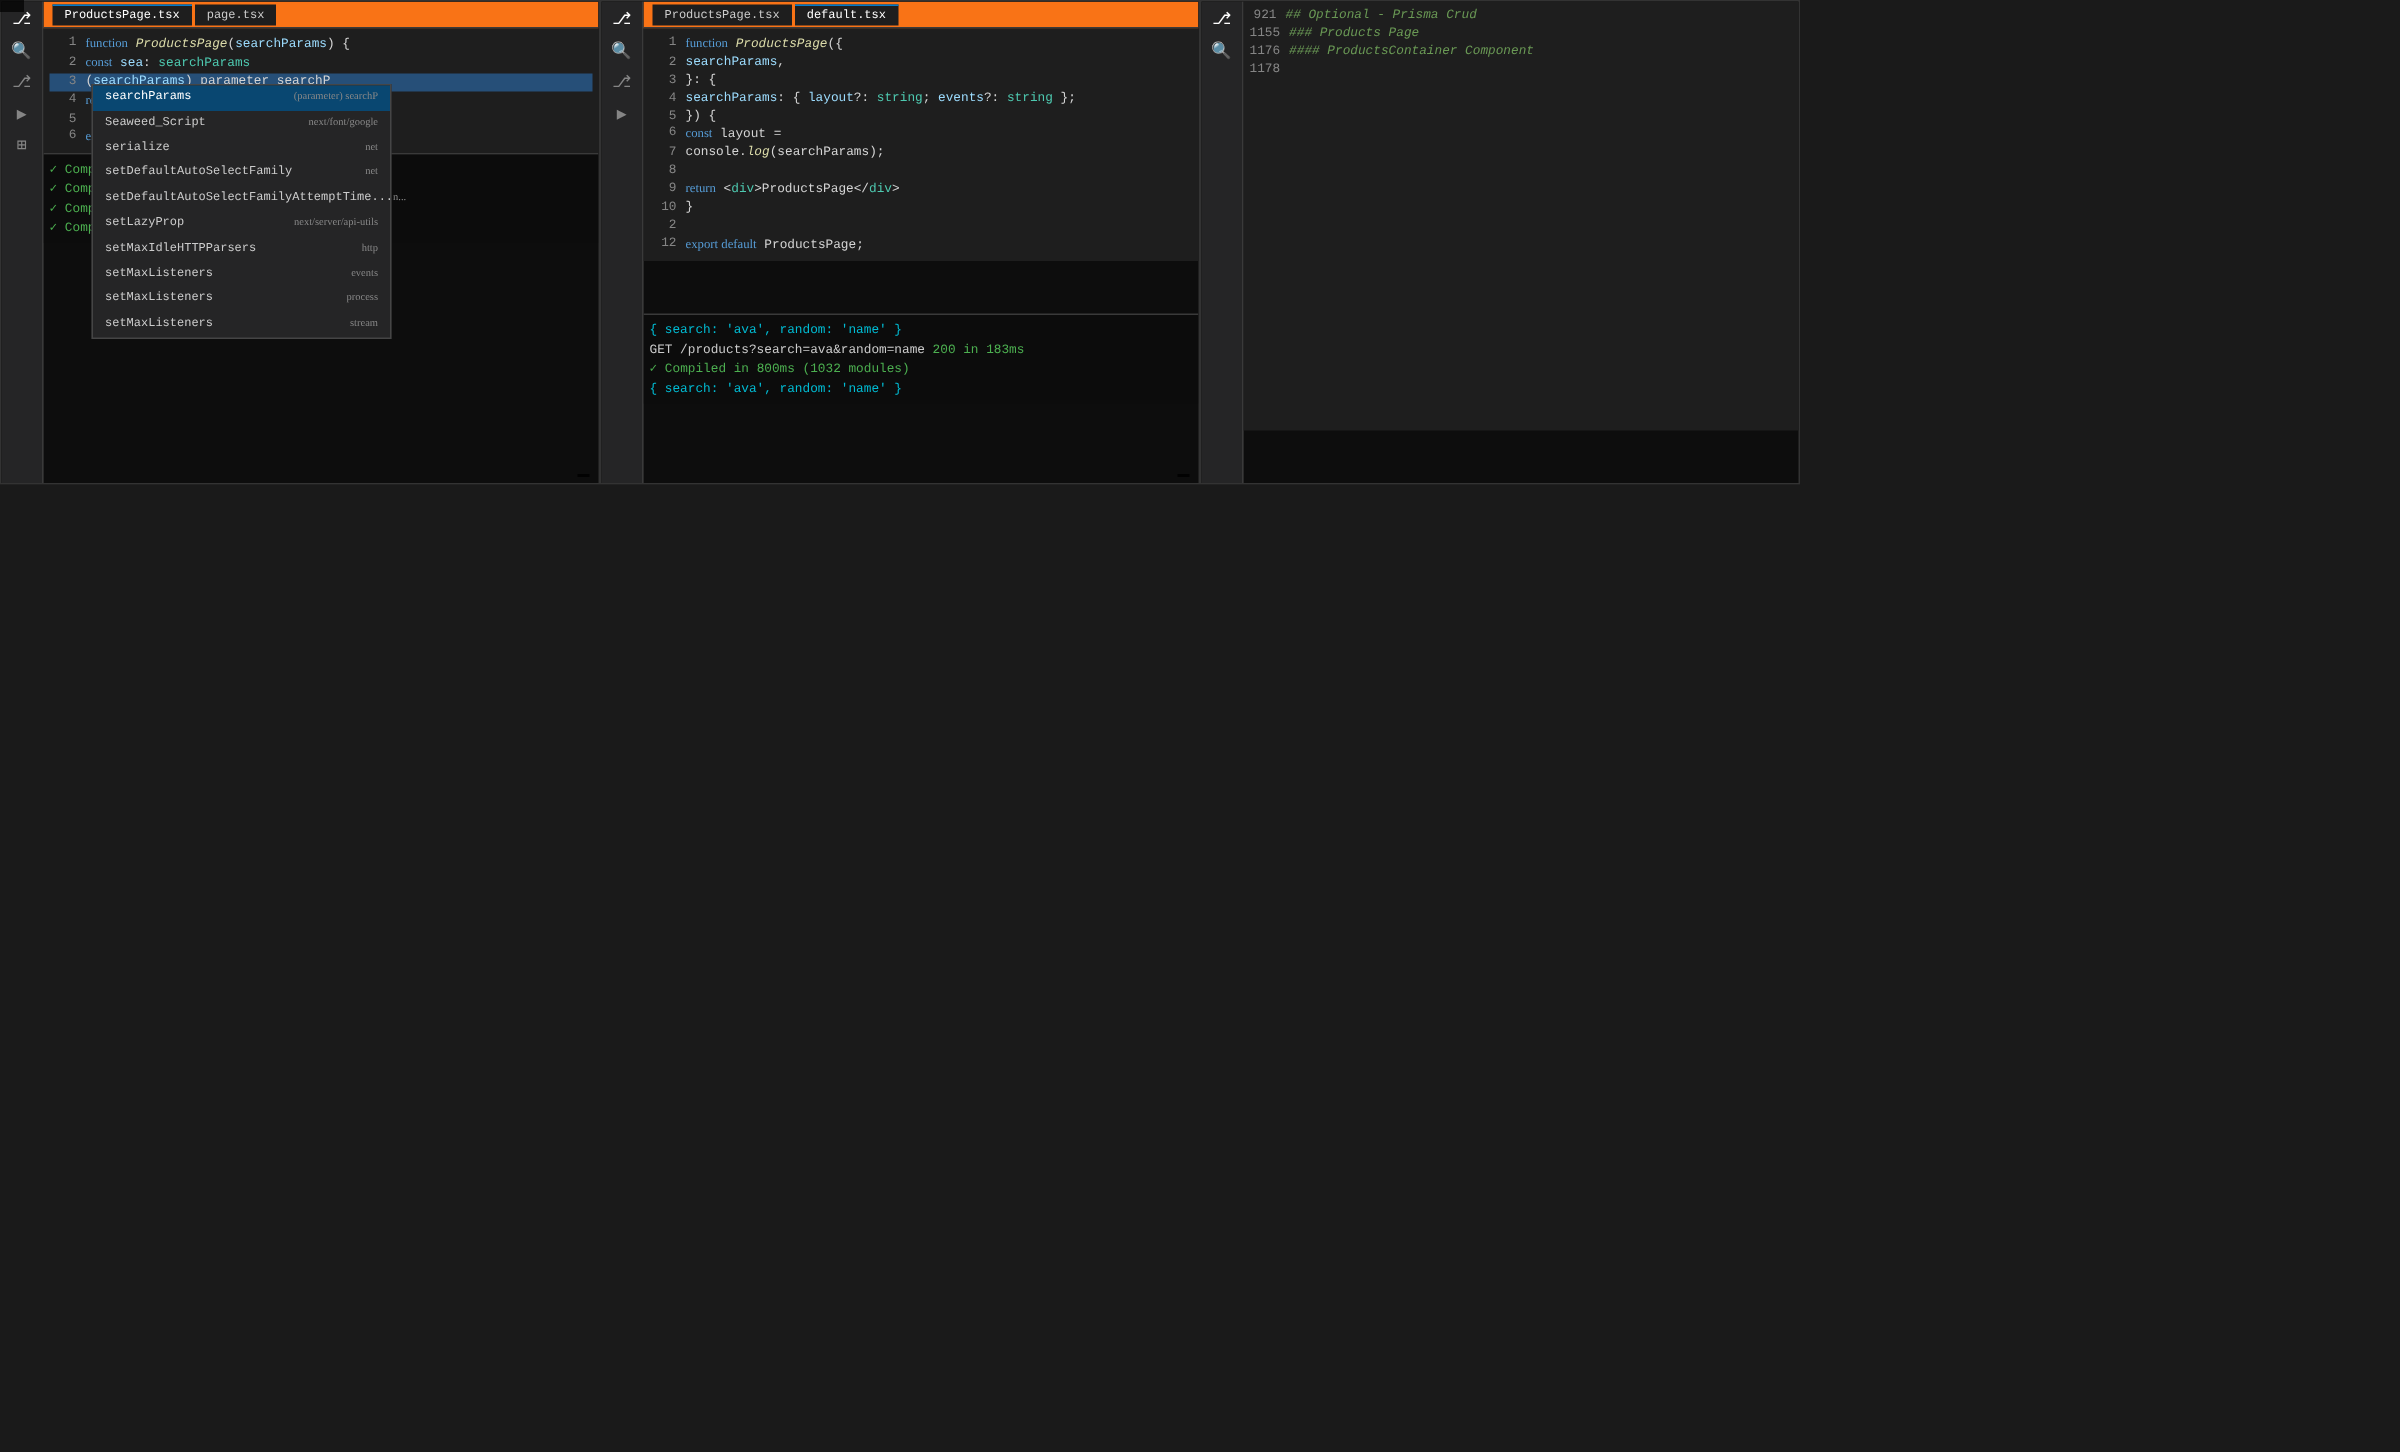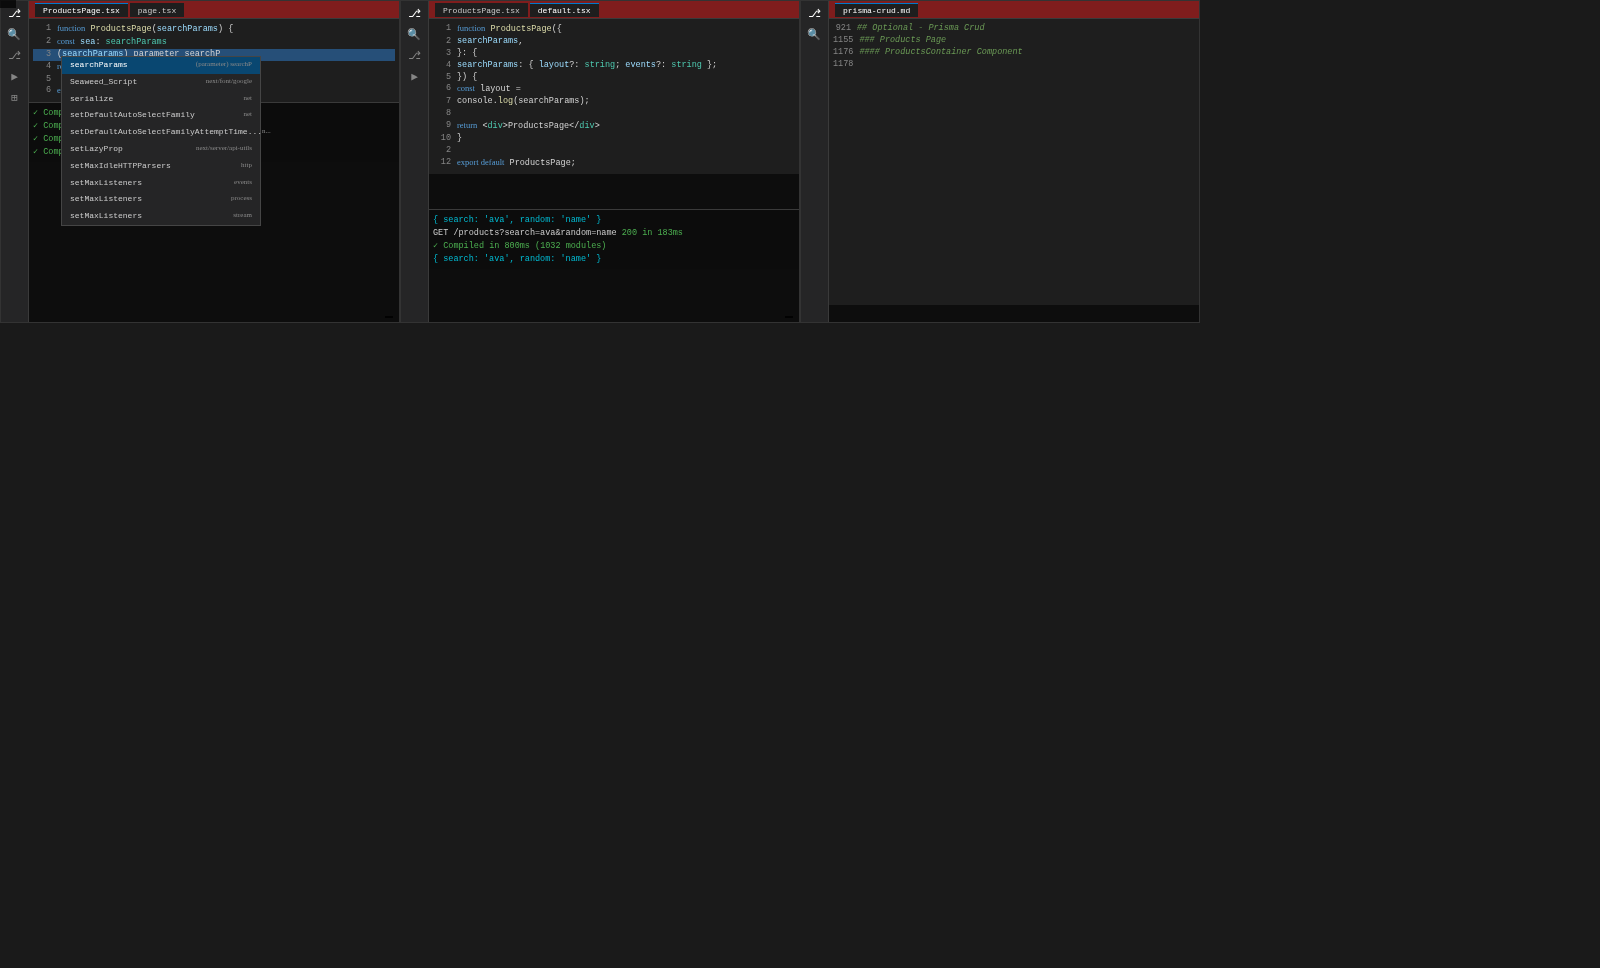--- a/index.html
+++ b/index.html
@@ -65,21 +65,21 @@
       text-align: right;
       user-select: none;
     }
 
     .code-panel .line-content {
       color: #d4d4d4;
     }
 
     
     .kw { color: #569cd6; font-family: Liberation Serif, serif; }
-    .fn { color: #dcdcaa; }
+    .fn { color: #dcdcaa; font-style: italic; }
     .str { color: #ce9178; }
     .cm { color: #6a9955; font-style: italic; }
     .var { color: #9cdcfe; }
     .type { color: #4ec9b0; }
 
     
     .line.highlighted {
       background: #264f78;
     }
 
@@ -97,21 +97,21 @@
       line-height: 1.5;
       white-space: nowrap;
     }
 
     .t-green { color: #4caf50; }
     .t-cyan { color: #00bcd4; }
 
     
     .panel-header {
       height: 18px;
-      background: #7f1d1d;
+      background: #f97316;
       display: flex;
       align-items: center;
       padding: 0 6px;
       font-size: 8px;
       color: #ccc;
       border-bottom: 1px solid #3a3a3a;
       overflow: hidden;
       white-space: nowrap;
     }
 
@@ -419,23 +419,20 @@
     <div class="timestamp"></div>
   </div>
 
   <div class="panel">
     <div class="panel-with-sidebar">
       <div class="mini-sidebar">
         <div class="mini-sidebar-icon active">⎇</div>
         <div class="mini-sidebar-icon">🔍</div>
       </div>
       <div class="main-area">
-        <div class="panel-header">
-          <div class="tab-item active">prisma-crud.md</div>
-        </div>
         <div class="code-panel" style="height:calc(100% - 35px)">
           <div class="line">
               <span class="line-num">921</span>
               <span class="line-content"><span class="cm">## Optional - Prisma Crud</span></span>
             </div>
           <div class="line">
               <span class="line-num">1155</span>
               <span class="line-content"><span class="cm">### Products Page</span></span>
             </div>
           <div class="line">

